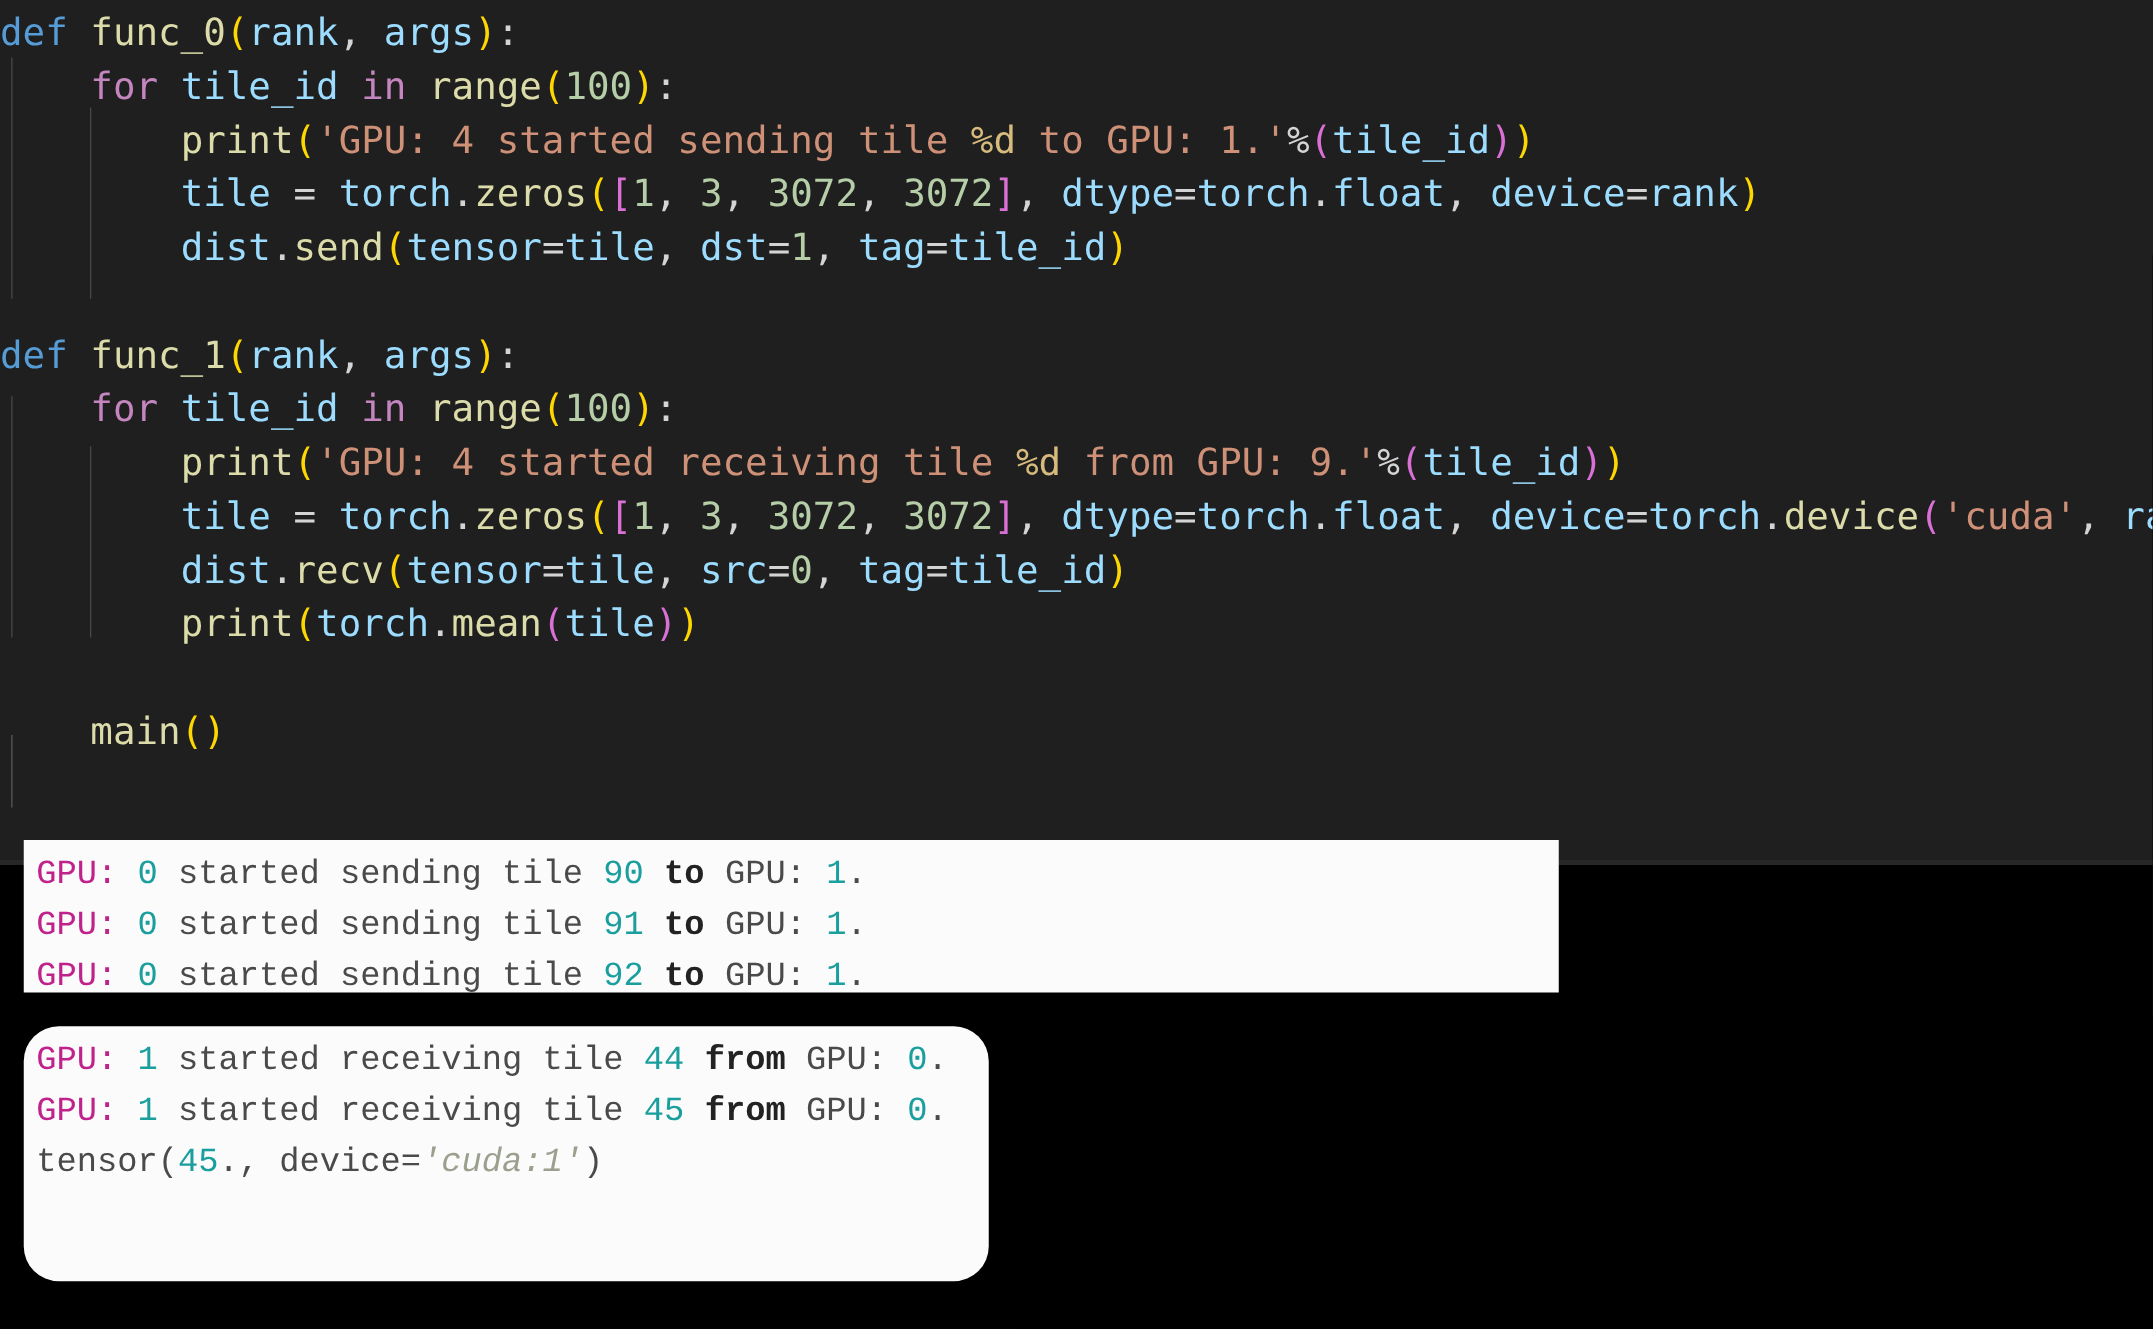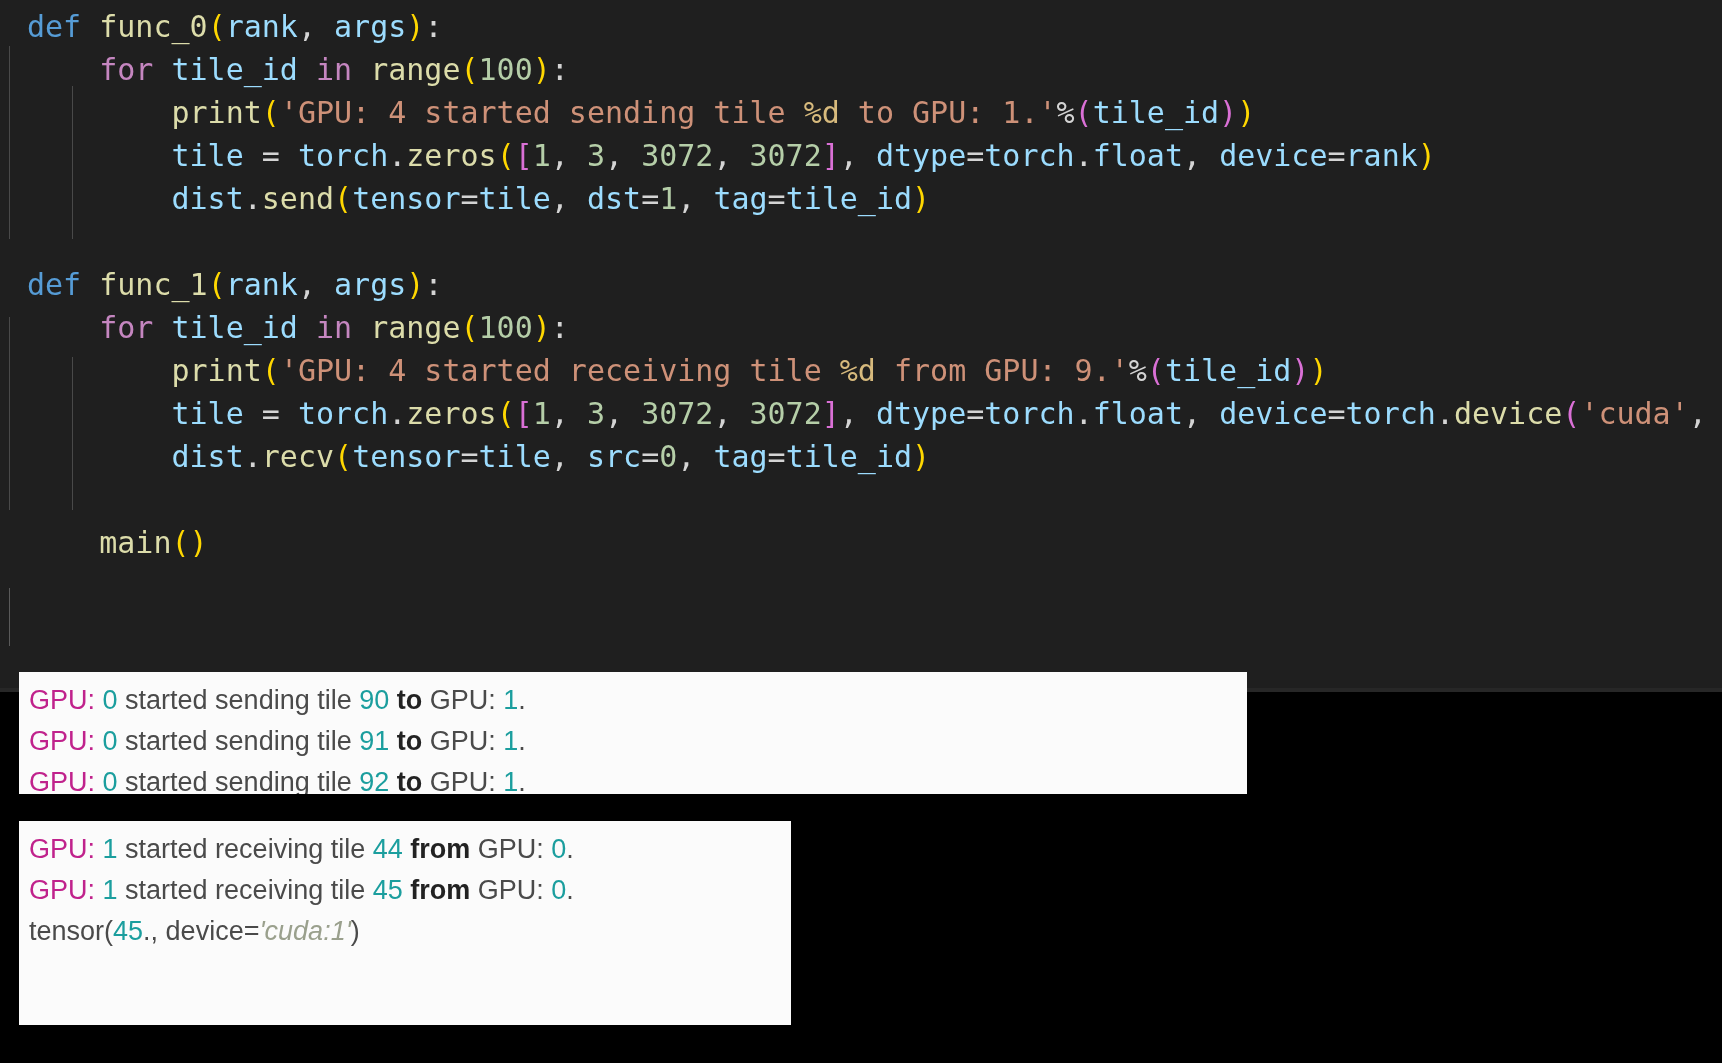--- a/index.html
+++ b/index.html
@@ -35,21 +35,20 @@
   }
   .code-line {
     position: relative;
     height: 43px;
     line-height: 43px;
     white-space: pre;
     font-family: "DejaVu Sans Mono", monospace;
     font-size: 30px;
     letter-spacing: 0px;
     color: #d4d4d4;
-    margin-left: 27px;
   }
   .code-lines {
     position: absolute;
     left: 0;
     top: 5px;
     width: 1722px;
   }
   
   .guide {
     position: absolute;
@@ -71,38 +70,39 @@
   .op      { color: #d4d4d4; }
   .p1      { color: #ffd700; }  
   .p2      { color: #da70d6; }  
   .fmt     { color: #d7ba7d; }  
   .blue    { color: #569cd6; }
 
   
   .out-box {
     position: absolute;
     background: #fbfbfb;
-    font-family: Liberation Sans, sans-serif;
+    font-family: Liberation Mono, monospace;
     font-size: 27px;
     color: #4a4a4a;
     padding: 8px 0 4px 0;
     box-sizing: border-box;
     overflow: hidden;
   }
   #out-box-1 {
     left: 19px;
     top: 672px;
     width: 1228px;
     height: 122px;
   }
   #out-box-2 {
     left: 19px;
     top: 821px;
     width: 772px;
     height: 204px;
+    border-radius: 28px;
   }
   .out-line {
     height: 41px;
     line-height: 41px;
     white-space: pre;
     padding-left: 10px;
   }
   .o-gpu    { color: #c0228c; }
   .o-num    { color: #1b9e9e; }
   .o-bold   { color: #222222; font-weight: bold; }
@@ -124,20 +124,21 @@
       <div class="code-line"><span class="op">    </span><span class="kw">for </span><span class="id">tile_id</span><span class="kw"> in </span><span class="fn">range</span><span class="p1">(</span><span class="num">100</span><span class="p1">)</span><span class="op">:</span></div>
       <div class="code-line"><span class="op">        </span><span class="fn">print</span><span class="p1">(</span><span class="str">'GPU: 4 started sending tile </span><span class="fmt">%d</span><span class="str"> to GPU: 1.'</span><span class="op">%</span><span class="p2">(</span><span class="id">tile_id</span><span class="p2">)</span><span class="p1">)</span></div>
       <div class="code-line"><span class="op">        </span><span class="id">tile</span><span class="op"> = </span><span class="id">torch</span><span class="op">.</span><span class="fn">zeros</span><span class="p1">(</span><span class="p2">[</span><span class="num">1</span><span class="op">, </span><span class="num">3</span><span class="op">, </span><span class="num">3072</span><span class="op">, </span><span class="num">3072</span><span class="p2">]</span><span class="op">, </span><span class="id">dtype</span><span class="op">=</span><span class="id">torch</span><span class="op">.</span><span class="id">float</span><span class="op">, </span><span class="id">device</span><span class="op">=</span><span class="id">rank</span><span class="p1">)</span></div>
       <div class="code-line"><span class="op">        </span><span class="id">dist</span><span class="op">.</span><span class="fn">send</span><span class="p1">(</span><span class="id">tensor</span><span class="op">=</span><span class="id">tile</span><span class="op">, </span><span class="id">dst</span><span class="op">=</span><span class="num">1</span><span class="op">, </span><span class="id">tag</span><span class="op">=</span><span class="id">tile_id</span><span class="p1">)</span></div>
       <div class="code-line">&nbsp;</div>
       <div class="code-line"><span class="blue">def </span><span class="fn">func_1</span><span class="p1">(</span><span class="id">rank</span><span class="op">, </span><span class="id">args</span><span class="p1">)</span><span class="op">:</span></div>
       <div class="code-line"><span class="op">    </span><span class="kw">for </span><span class="id">tile_id</span><span class="kw"> in </span><span class="fn">range</span><span class="p1">(</span><span class="num">100</span><span class="p1">)</span><span class="op">:</span></div>
       <div class="code-line"><span class="op">        </span><span class="fn">print</span><span class="p1">(</span><span class="str">'GPU: 4 started receiving tile </span><span class="fmt">%d</span><span class="str"> from GPU: 9.'</span><span class="op">%</span><span class="p2">(</span><span class="id">tile_id</span><span class="p2">)</span><span class="p1">)</span></div>
       <div class="code-line"><span class="op">        </span><span class="id">tile</span><span class="op"> = </span><span class="id">torch</span><span class="op">.</span><span class="fn">zeros</span><span class="p1">(</span><span class="p2">[</span><span class="num">1</span><span class="op">, </span><span class="num">3</span><span class="op">, </span><span class="num">3072</span><span class="op">, </span><span class="num">3072</span><span class="p2">]</span><span class="op">, </span><span class="id">dtype</span><span class="op">=</span><span class="id">torch</span><span class="op">.</span><span class="id">float</span><span class="op">, </span><span class="id">device</span><span class="op">=</span><span class="id">torch</span><span class="op">.</span><span class="fn">device</span><span class="p2">(</span><span class="str">'cuda'</span><span class="op">, </span><span class="id">rank</span></div>
       <div class="code-line"><span class="op">        </span><span class="id">dist</span><span class="op">.</span><span class="fn">recv</span><span class="p1">(</span><span class="id">tensor</span><span class="op">=</span><span class="id">tile</span><span class="op">, </span><span class="id">src</span><span class="op">=</span><span class="num">0</span><span class="op">, </span><span class="id">tag</span><span class="op">=</span><span class="id">tile_id</span><span class="p1">)</span></div>
+      <div class="code-line"><span class="op">        </span><span class="fn">print</span><span class="p1">(</span><span class="id">torch</span><span class="op">.</span><span class="fn">mean</span><span class="p2">(</span><span class="id">tile</span><span class="p2">)</span><span class="p1">)</span></div>
       <div class="code-line">&nbsp;</div>
       <div class="code-line"><span class="op">    </span><span class="fn">main</span><span class="p1">(</span><span class="p1">)</span></div>
     </div>
 </div>
 <div id="editor-bottom-edge"></div>
 
 <div class="out-box" id="out-box-1">
     <div class="out-line"><span class="o-gpu">GPU:</span><span class="o-plain"> </span><span class="o-num">0</span><span class="o-plain"> started sending tile </span><span class="o-num">90</span><span class="o-plain"> </span><span class="o-bold">to</span><span class="o-plain"> </span><span class="o-plain">GPU:</span><span class="o-plain"> </span><span class="o-num">1</span><span class="o-plain">.</span></div>
     <div class="out-line"><span class="o-gpu">GPU:</span><span class="o-plain"> </span><span class="o-num">0</span><span class="o-plain"> started sending tile </span><span class="o-num">91</span><span class="o-plain"> </span><span class="o-bold">to</span><span class="o-plain"> </span><span class="o-plain">GPU:</span><span class="o-plain"> </span><span class="o-num">1</span><span class="o-plain">.</span></div>
     <div class="out-line"><span class="o-gpu">GPU:</span><span class="o-plain"> </span><span class="o-num">0</span><span class="o-plain"> started sending tile </span><span class="o-num">92</span><span class="o-plain"> </span><span class="o-bold">to</span><span class="o-plain"> </span><span class="o-plain">GPU:</span><span class="o-plain"> </span><span class="o-num">1</span><span class="o-plain">.</span></div>

